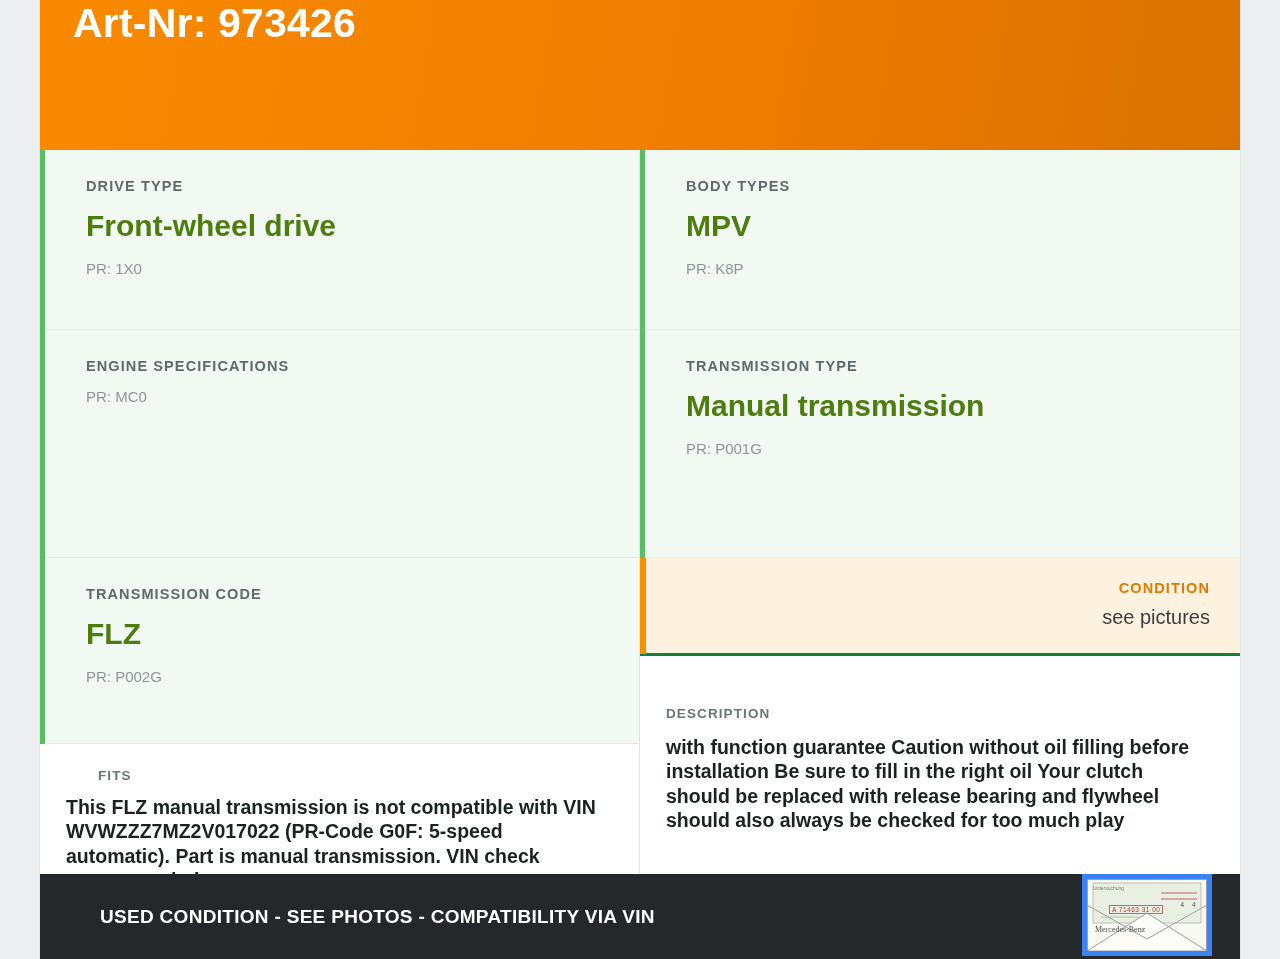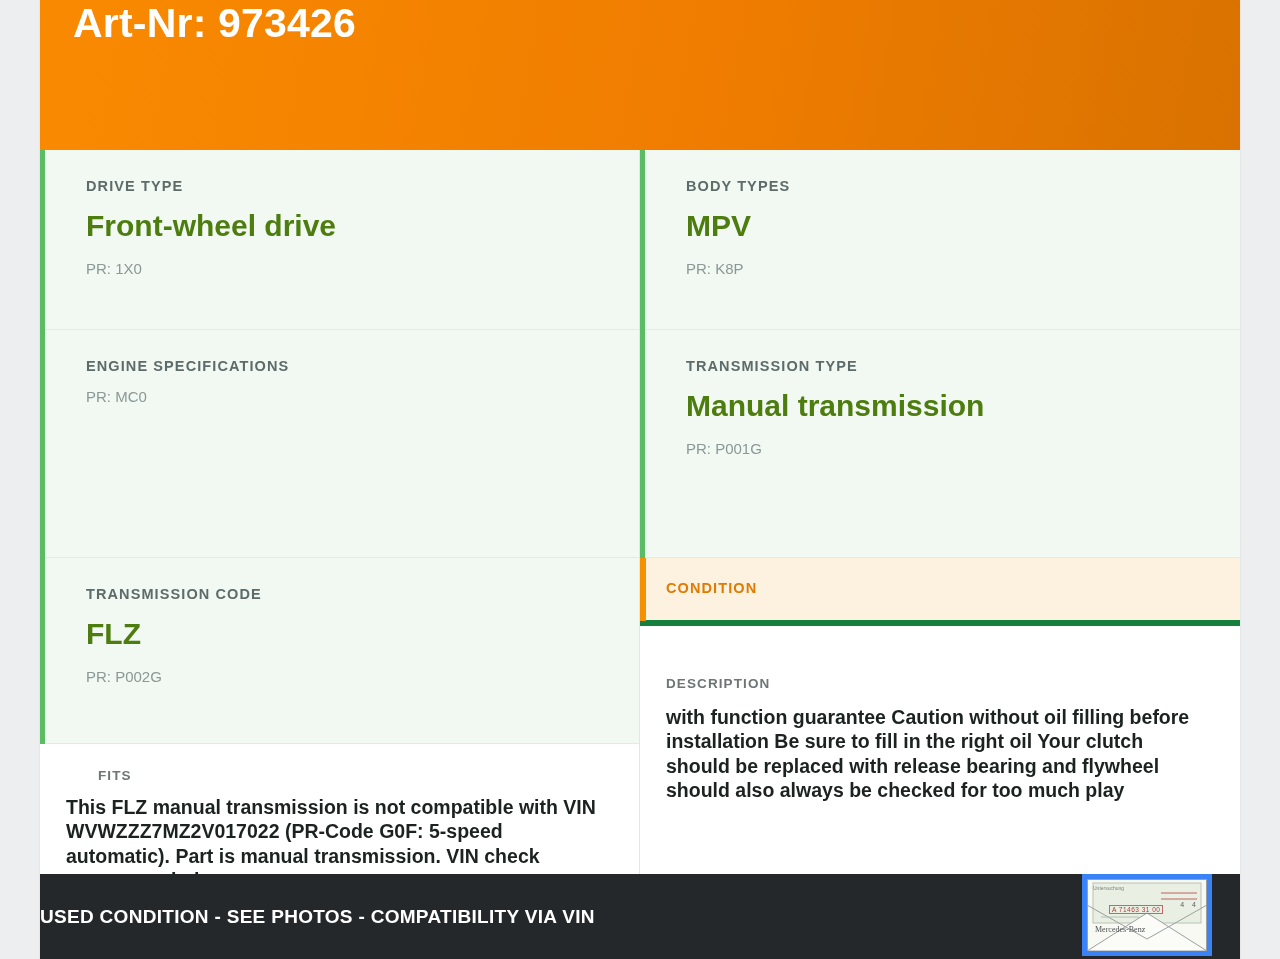--- a/index.html
+++ b/index.html
@@ -95,21 +95,22 @@
 
   .spec.tall { min-height: 228px; }
   .spec.short { min-height: 180px; }
 
   
   .condition {
     position: relative;
     background: #fdf1e0;
     padding: 22px 30px 24px 26px;
     box-sizing: border-box;
-    border-bottom: 6px solid #15803d;
+    border-bottom: 3px solid #15803d;
+    text-align: right;
   }
   .condition::before {
     content: "";
     position: absolute;
     left: 0;
     top: 0;
     bottom: -1px;
     width: 6px;
     background: #f59100;
   }
@@ -174,20 +175,21 @@
   .footer {
     position: absolute;
     left: 0;
     bottom: 0;
     width: 1200px;
     height: 85px;
     background: #24282b;
     display: flex;
     align-items: center;
     box-sizing: border-box;
+    padding-left: 60px;
   }
   .footer-text {
     color: #ffffff;
     font-size: 19px;
     font-weight: bold;
     letter-spacing: 0.3px;
   }
   .stamp {
     position: absolute;
     right: 28px;
@@ -286,20 +288,21 @@
         </div>
 
         <div class="spec tall">
           <div class="spec-label">TRANSMISSION TYPE</div>
           <div class="spec-value">Manual transmission</div>
           <div class="spec-pr">PR: P001G</div>
         </div>
 
         <div class="condition">
           <div class="condition-label">CONDITION</div>
+          <div class="condition-value">see pictures</div>
         </div>
 
         <div class="description">
           <div class="description-label">DESCRIPTION</div>
           <div class="description-text">with function guarantee Caution without oil filling before installation Be sure to fill in the right oil Your clutch should be replaced with release bearing and flywheel should also always be checked for too much play</div>
         </div>
 
       </div>
 
     </div>

